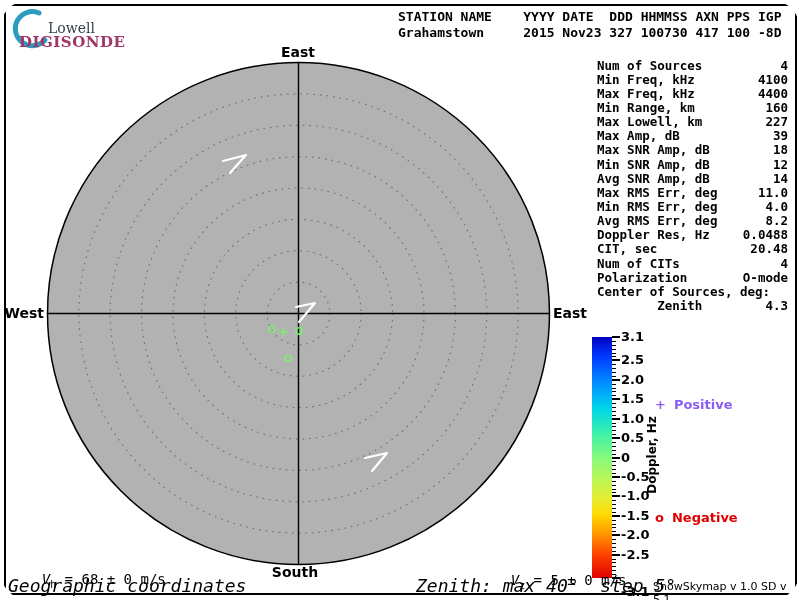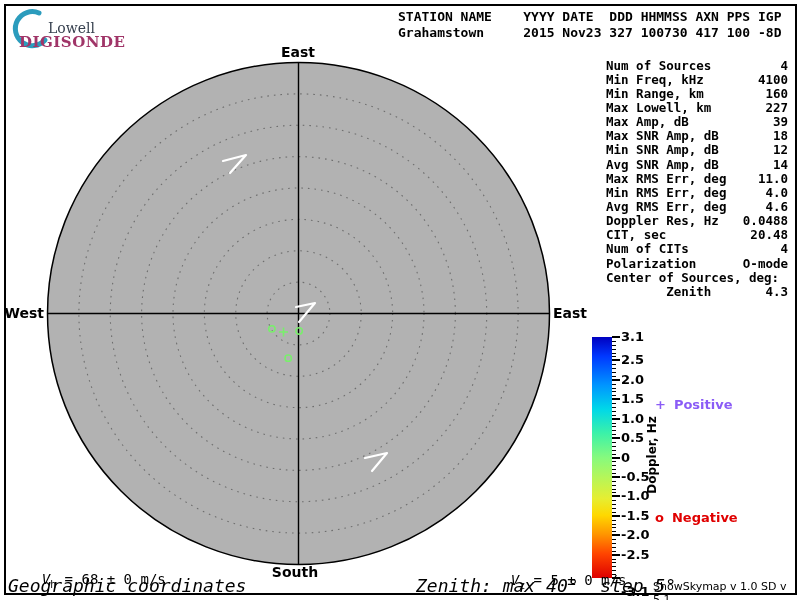--- a/index.html
+++ b/index.html
@@ -1,17 +1,17 @@
 <!DOCTYPE html>
 <html><head>
 <meta charset="utf-8">
 <style>
   html,body{margin:0;padding:0;background:#fff;}
   #page{position:relative;width:800px;height:600px;background:#ffffff;overflow:hidden;
-        font-family:"DejaVu Sans Mono",monospace;color:#000;}
+        font-family:"DejaVu Sans Mono",monospace;color:#000;border-radius:29px;}
   .abs{position:absolute;}
   .frame{left:4px;top:4px;width:789px;height:587px;border:2px solid #000;}
   
   .logo{left:10px;top:7px;width:120px;height:42px;}
   .logo-org{position:absolute;left:38px;top:13px;font-family:"DejaVu Serif",serif;
             font-size:14px;color:#37414f;}
   .logo-product{position:absolute;left:9px;top:26px;font-family:"DejaVu Serif",serif;
             font-weight:bold;font-size:15px;letter-spacing:.5px;color:#a03568;}
   
   .hdr{left:398px;white-space:pre;font-weight:bold;font-size:13px;}
@@ -21,21 +21,21 @@
   #skymap{left:0;top:0;}
   
   .compass{font-family:"DejaVu Sans",sans-serif;font-weight:bold;font-size:14px;}
   .c-north{left:258px;top:44px;width:80px;text-align:center;}
   .c-south{left:255px;top:564px;width:80px;text-align:center;}
   .c-west{left:0px;top:305px;width:44px;text-align:right;}
   .c-east{left:553px;top:305px;}
   
   #stats{left:597px;top:58px;width:191px;}
   .stat-row{display:flex;justify-content:space-between;align-items:center;
-            height:14.15px;font-weight:bold;font-size:12.5px;white-space:pre;margin-left:9px;}
+            height:14.15px;font-weight:bold;font-size:12.5px;white-space:pre;}
   .stat-row .lbl{display:flex;align-items:center;}
   .stat-row svg{margin-left:3px;}
   
   #cbar-bar{left:592px;top:337px;width:20px;height:241px;}
   #cbar-minor{left:612px;top:337px;width:4px;height:241px;
       background:repeating-linear-gradient(to bottom,#000 0,#000 1px,transparent 1px,transparent 3.887px);}
   .cb-label{position:absolute;left:621px;width:36px;font-family:"DejaVu Sans",sans-serif;
             font-weight:bold;font-size:13px;}
   .cb-tick{position:absolute;left:612px;width:8px;height:2px;background:#000;}
   .cb-title{left:600px;top:448px;width:104px;height:14px;text-align:center;
@@ -94,29 +94,30 @@
   <div class="abs hdr r2">Grahamstown     2015 Nov23 327 100730 417 100 -8D</div>
 
   <div class="abs compass c-north">East</div>
   <div class="abs compass c-south">South</div>
   <div class="abs compass c-west">West</div>
   <div class="abs compass c-east">East</div>
 
   <div id="stats" class="abs">
       <div class="stat-row"><span class="lbl">Num of Sources</span><span>4</span></div>
       <div class="stat-row"><span class="lbl">Min Freq, kHz</span><span>4100</span></div>
+      <div class="stat-row"><span class="lbl">Max Freq, kHz</span><span>4400</span></div>
       <div class="stat-row"><span class="lbl">Min Range, km</span><span>160</span></div>
       <div class="stat-row"><span class="lbl">Max Lowell, km</span><span>227</span></div>
       <div class="stat-row"><span class="lbl">Max Amp, dB</span><span>39</span></div>
       <div class="stat-row"><span class="lbl">Max SNR Amp, dB</span><span>18</span></div>
       <div class="stat-row"><span class="lbl">Min SNR Amp, dB</span><span>12</span></div>
       <div class="stat-row"><span class="lbl">Avg SNR Amp, dB</span><span>14</span></div>
       <div class="stat-row"><span class="lbl">Max RMS Err, deg</span><span>11.0</span></div>
       <div class="stat-row"><span class="lbl">Min RMS Err, deg</span><span>4.0</span></div>
-      <div class="stat-row"><span class="lbl">Avg RMS Err, deg</span><span>4.6</span></div>
+      <div class="stat-row"><span class="lbl">Avg RMS Err, deg</span><span>8.2</span></div>
       <div class="stat-row"><span class="lbl">Doppler Res, Hz</span><span>0.0488</span></div>
       <div class="stat-row"><span class="lbl">CIT, sec</span><span>20.48</span></div>
       <div class="stat-row"><span class="lbl">Num of CITs</span><span>4</span></div>
       <div class="stat-row"><span class="lbl">Polarization</span><span>O-mode</span></div>
       <div class="stat-row"><span class="lbl">Center of Sources, deg:</span><span></span></div>
       <div class="stat-row"><span class="lbl">        Zenith</span><span>4.3</span></div>
     </div>
 
   <div id="cbar-bar" class="abs" style="background: linear-gradient(rgb(0, 0, 192) 0%, rgb(0, 56, 255) 8%, rgb(0, 149, 255) 20%, rgb(0, 216, 232) 30%, rgb(60, 242, 168) 40%, rgb(134, 250, 126) 50%, rgb(180, 246, 90) 58%, rgb(230, 238, 50) 67%, rgb(255, 216, 0) 74%, rgb(255, 148, 0) 82%, rgb(255, 68, 0) 90%, rgb(221, 0, 0) 100%);"></div>
   <div id="cbar-minor" class="abs"></div>

